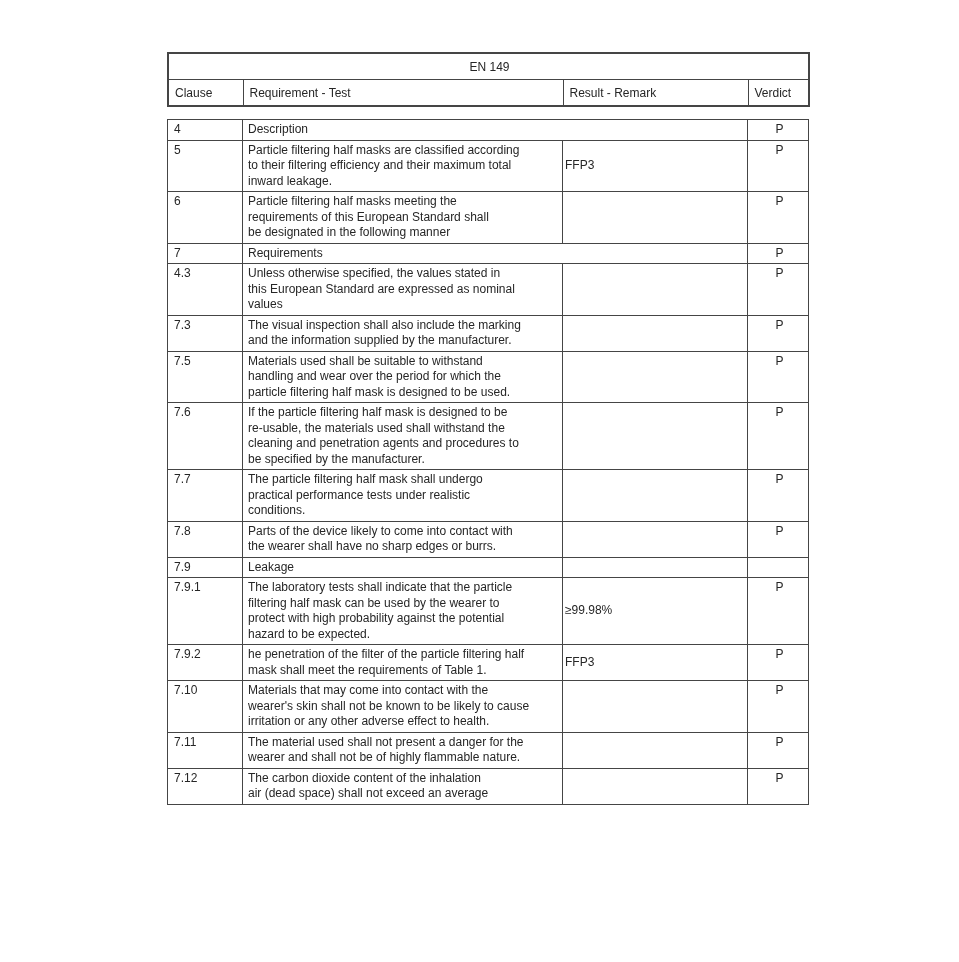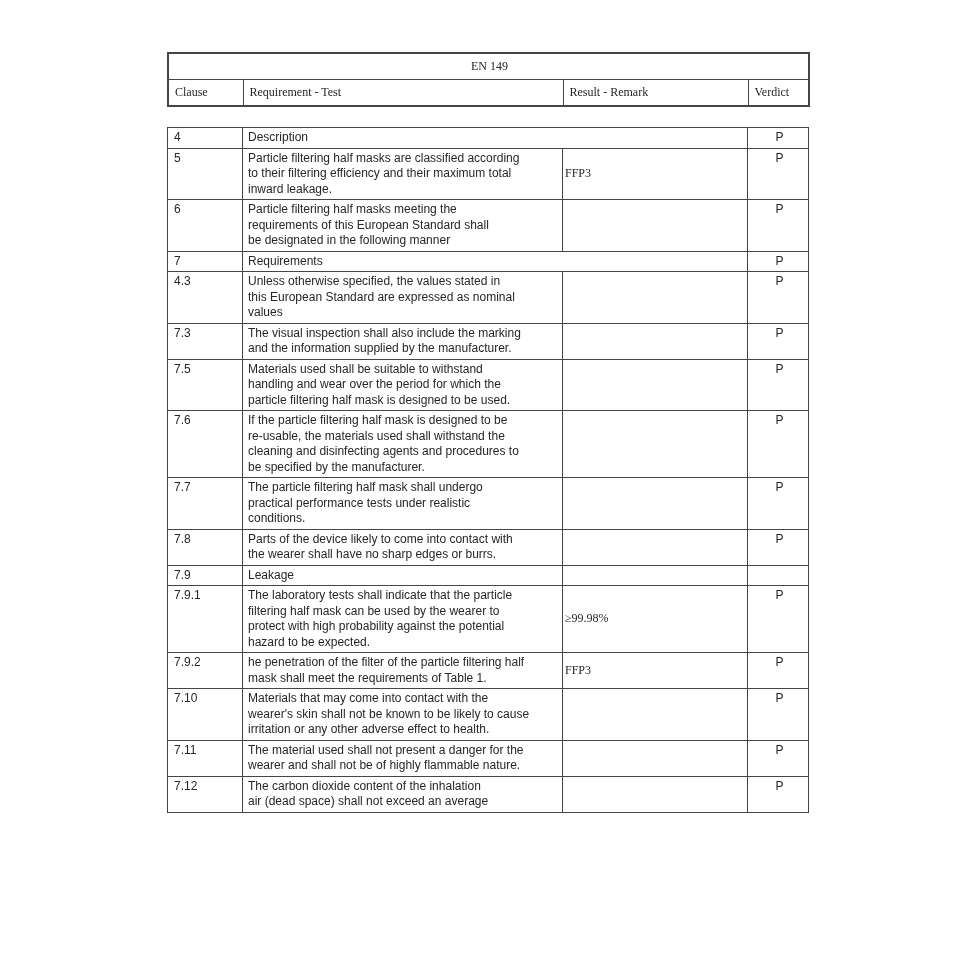--- a/index.html
+++ b/index.html
@@ -34,22 +34,21 @@
   col.c-verdict { width: 61px; }
 
   td {
     border: 1px solid #454545;
     overflow: hidden;
   }
 
   
   .hdr-table {
     border: 2px solid #454545;
-    margin-bottom: 20px;
-    font-family: Liberation Serif, serif;
+    margin-bottom: 12px;
   }
   .hdr-table td {
     height: 23px;
     vertical-align: middle;
     padding: 1px 4px 1px 6px;
   }
   .title-cell {
     text-align: center;
   }
 
@@ -62,21 +61,20 @@
   .body-table td.clause-cell {
     padding-left: 6px;
   }
   .body-table td.req-cell {
     white-space: pre;
     font-size: 12px;
   }
   .body-table td.result-cell {
     vertical-align: middle;
     padding-left: 2px;
-    font-family: Liberation Serif, serif;
   }
   .body-table td.verdict-cell {
     text-align: center;
   }
 </style>
 </head>
 <body>
 
 <div class="page">
 
@@ -156,21 +154,21 @@
     <td class="req-cell">Materials used shall be suitable to withstand
 handling and wear over the period for which the
 particle filtering half mask is designed to be used.</td>
     <td class="result-cell"></td>
     <td class="verdict-cell">P</td>
   </tr>
         <tr>
     <td class="clause-cell">7.6</td>
     <td class="req-cell">If the particle filtering half mask is designed to be
 re-usable, the materials used shall withstand the
-cleaning and disinfecting agents and procedures to
+cleaning and penetration agents and procedures to
 be specified by the manufacturer.</td>
     <td class="result-cell"></td>
     <td class="verdict-cell">P</td>
   </tr>
         <tr>
     <td class="clause-cell">7.7</td>
     <td class="req-cell">The particle filtering half mask shall undergo
 practical performance tests under realistic
 conditions.</td>
     <td class="result-cell"></td>

